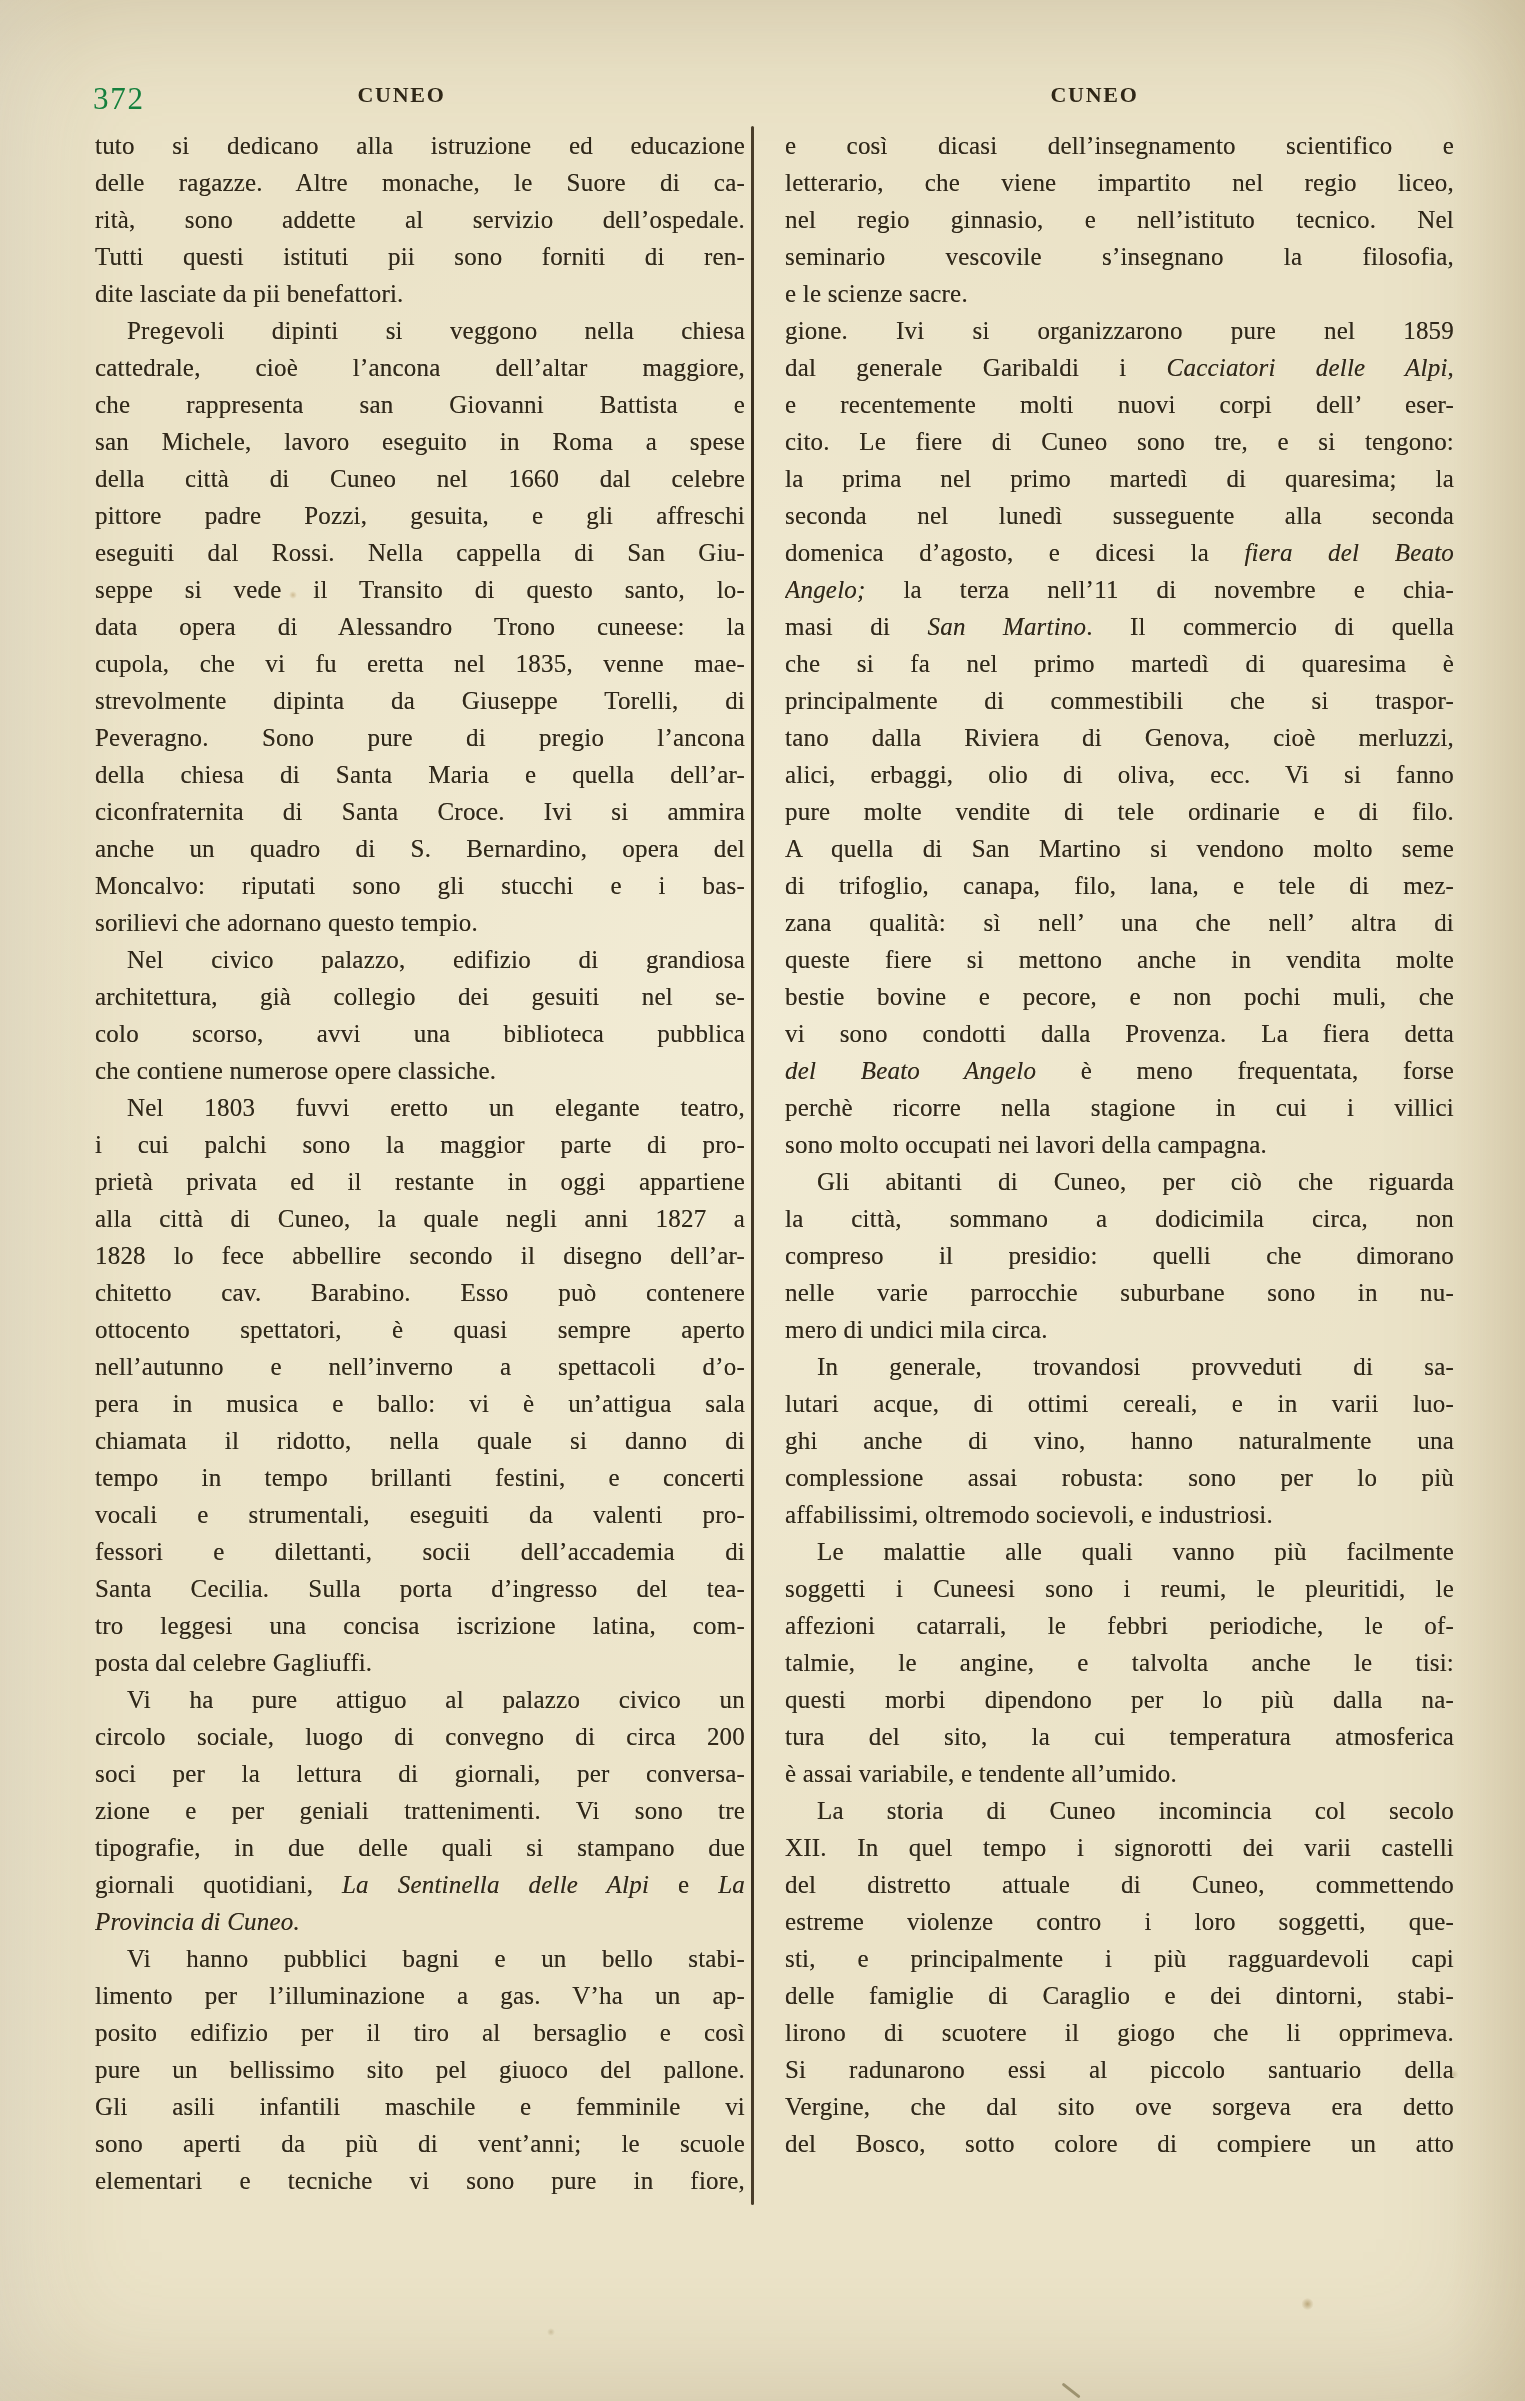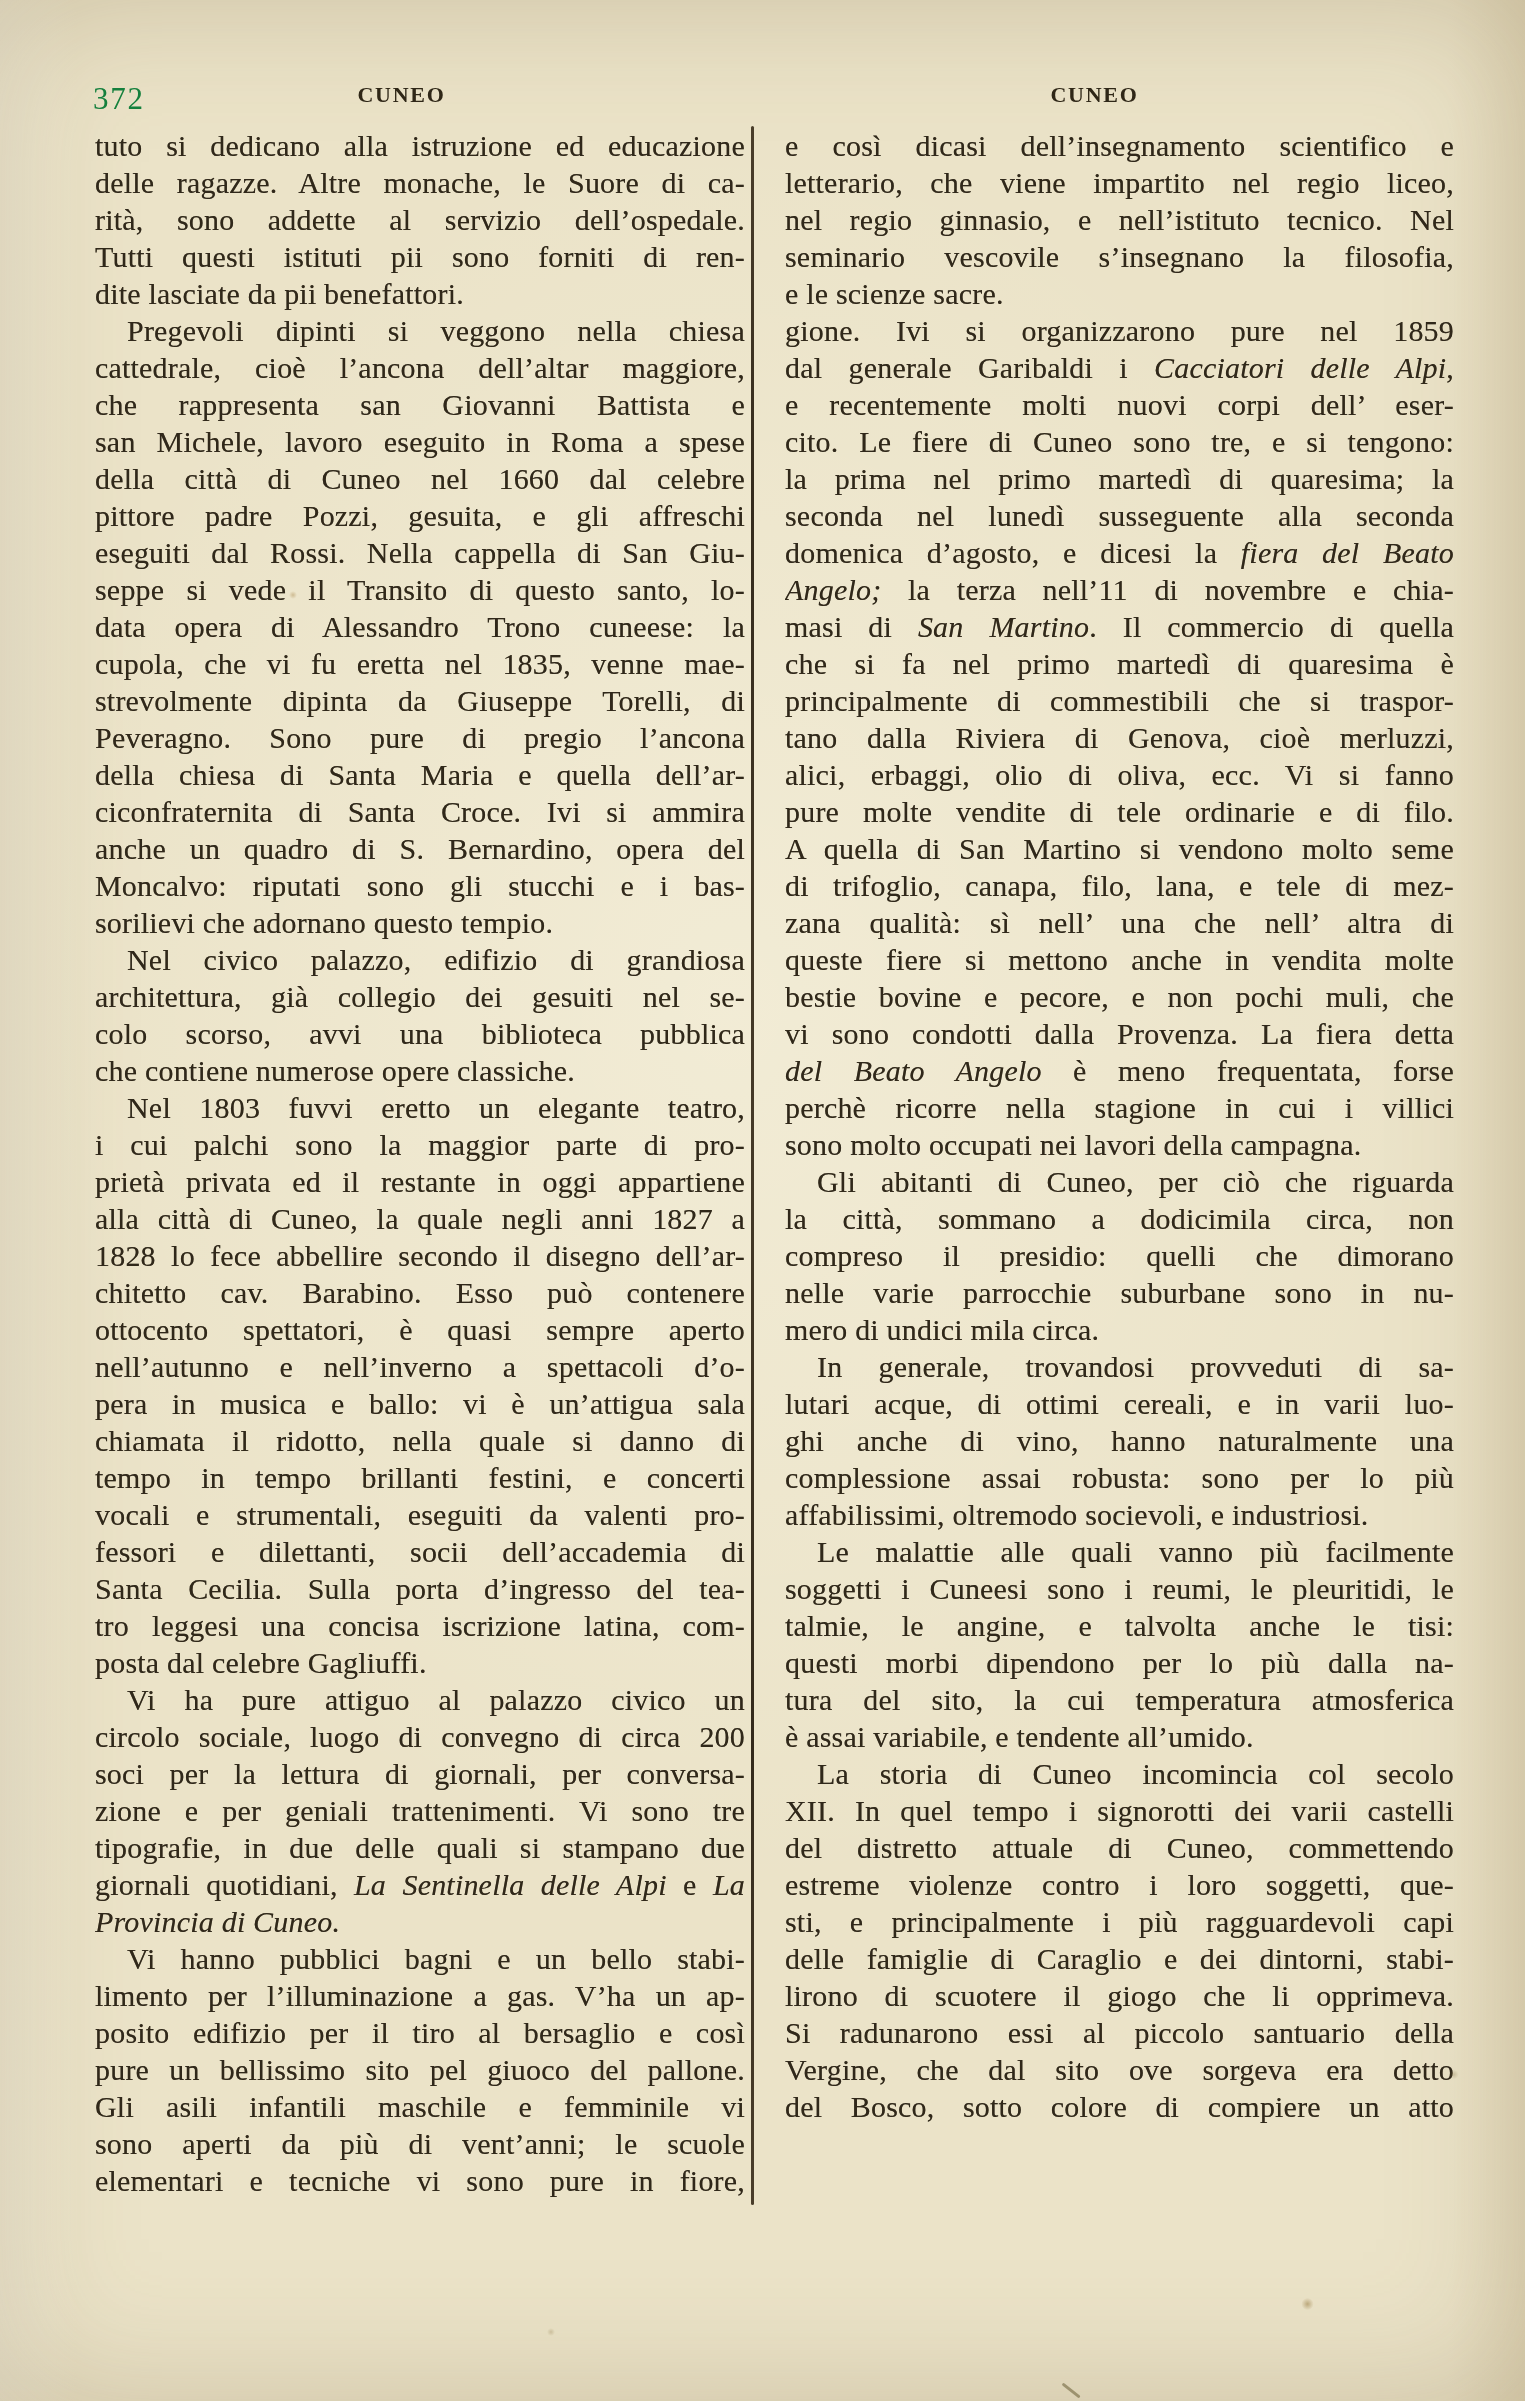--- a/index.html
+++ b/index.html
@@ -26,21 +26,21 @@
   }
   .runhead.rh-left{left:300px;}
   .runhead.rh-right{left:993px;}
   .divider{
     position:absolute;left:751px;top:126px;width:2.5px;height:2079px;
     background:linear-gradient(180deg,#4a3e2b 0%, #342b1d 18%, #453a28 47%, #332a1c 78%, #4a3e2b 100%);
     border-radius:1.7px;
   }
   .col{
     position:absolute;top:127px;color:#30281a;
-    font-size:30px;line-height:37px;
+    font-size:25px;line-height:37px;
     letter-spacing:0.2px;
     text-shadow:0 0 0.6px rgba(48,40,26,0.55);
   }
   .col-left{left:95px;width:650px;}
   .col-right{left:785px;width:669px;}
   .line{
     height:37px;overflow:hidden;
     text-align:justify;text-align-last:justify;text-justify:inter-word;
     white-space:nowrap;
   }
@@ -157,20 +157,21 @@
     <div class="line">compreso il presidio: quelli che dimorano</div>
     <div class="line">nelle varie parrocchie suburbane sono in nu-</div>
     <div class="line end">mero di undici mila circa.</div>
     <div class="line indent">In generale, trovandosi provveduti di sa-</div>
     <div class="line">lutari acque, di ottimi cereali, e in varii luo-</div>
     <div class="line">ghi anche di vino, hanno naturalmente una</div>
     <div class="line">complessione assai robusta: sono per lo più</div>
     <div class="line end">affabilissimi, oltremodo socievoli, e industriosi.</div>
     <div class="line indent">Le malattie alle quali vanno più facilmente</div>
     <div class="line">soggetti i Cuneesi sono i reumi, le pleuritidi, le</div>
+    <div class="line">affezioni catarrali, le febbri periodiche, le of-</div>
     <div class="line">talmie, le angine, e talvolta anche le tisi:</div>
     <div class="line">questi morbi dipendono per lo più dalla na-</div>
     <div class="line">tura del sito, la cui temperatura atmosferica</div>
     <div class="line end">è assai variabile, e tendente all’umido.</div>
     <div class="line indent">La storia di Cuneo incomincia col secolo</div>
     <div class="line">XII. In quel tempo i signorotti dei varii castelli</div>
     <div class="line">del distretto attuale di Cuneo, commettendo</div>
     <div class="line">estreme violenze contro i loro soggetti, que-</div>
     <div class="line">sti, e principalmente i più ragguardevoli capi</div>
     <div class="line">delle famiglie di Caraglio e dei dintorni, stabi-</div>

